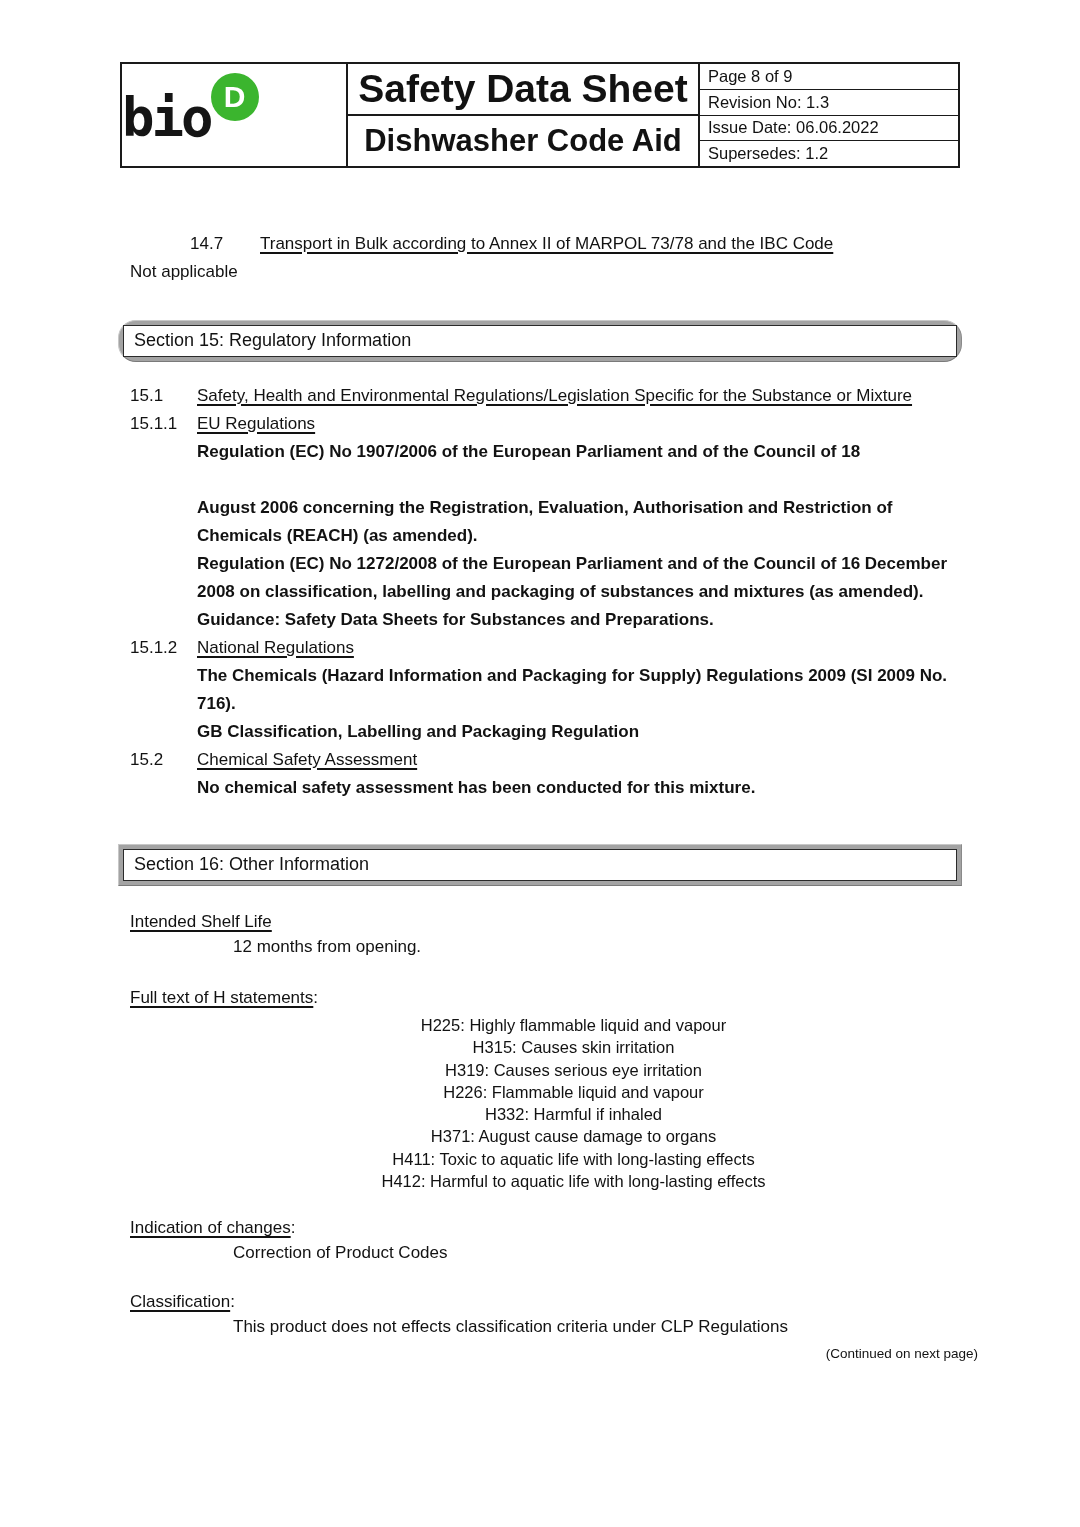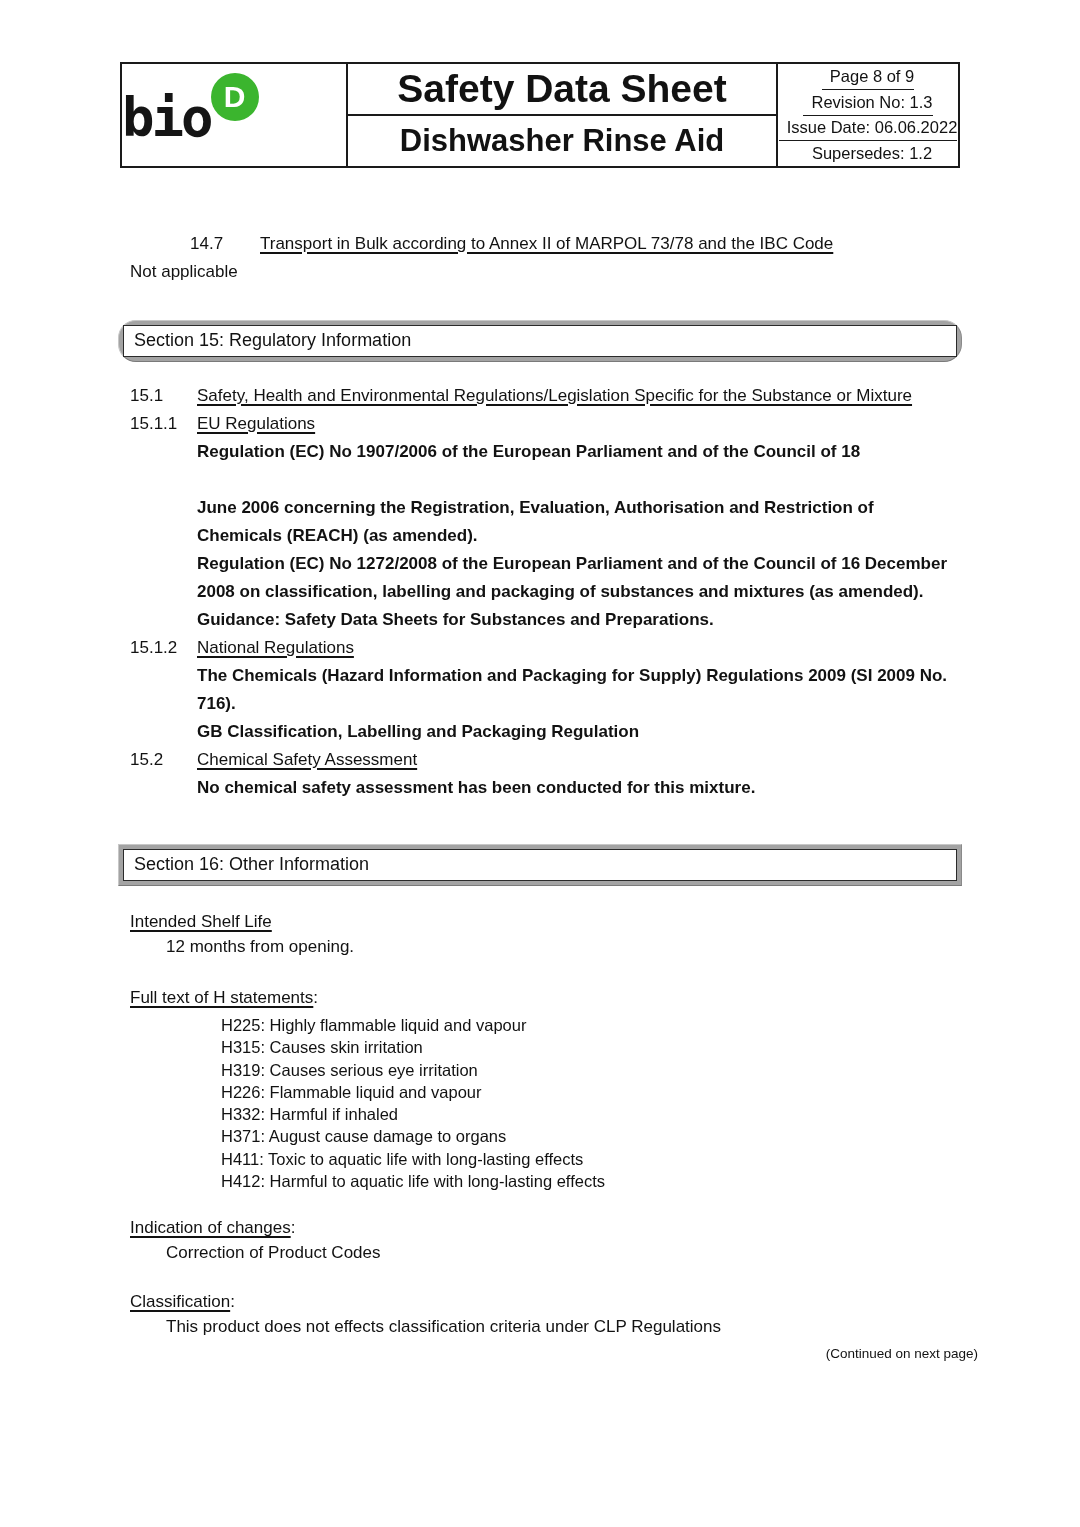--- a/index.html
+++ b/index.html
@@ -58,25 +58,24 @@
   }
   .title-row {
     flex: 1;
     display: flex; align-items: center; justify-content: center;
     font-weight: bold;
     box-sizing: border-box;
   }
   .title-row.doc { font-size: 39px; border-bottom: 2px solid #1a1a1a; }
   .title-row.product { font-size: 31px; }
   .info-cell {
-    width: 182px;
+    width: 260px;
     border-left: 2px solid #1a1a1a;
     display: flex; flex-direction: column;
     box-sizing: border-box;
-    align-items: center;
   }
   .info-row {
     flex: 1;
     display: flex; align-items: center;
     padding-left: 8px;
     font-size: 16.5px;
     border-bottom: 1.5px solid #1a1a1a;
     box-sizing: border-box;
   }
   .info-row:last-child { border-bottom: none; }
@@ -113,23 +112,23 @@
 
   .gap-after { margin-bottom: 28px; }
 
   .sec15-box { margin-top: 34px; border-radius: 18px; }
   .sec15-content { margin-top: 20px; }
 
   .sec16-box { margin-top: 42px; }
   .sec16-content { margin-top: 24px; }
 
   .label-line { font-size: 17px; line-height: 24px; }
-  .value-line { margin-left: 36px; font-size: 17px; line-height: 26px; }
-
-  .h-list { margin-left: 91px; margin-top: 4px; }
+  .value-line { margin-left: 103px; font-size: 17px; line-height: 26px; }
+
+  .h-list { margin-left: 67px; margin-top: 4px; text-align: center; }
   .h-item { font-size: 16.5px; line-height: 22.3px; }
 
   .block-gap-sm { margin-top: 24px; }
   .block-gap-md { margin-top: 26px; }
 
   .continued {
     margin: 4px 102px 0 130px;
     text-align: right;
     font-size: 13.5px;
     line-height: 20px;
@@ -139,21 +138,21 @@
 <body>
 
 <div class="header-table">
   <div class="logo-cell">
     <div class="logo">
       <span>bio</span><span class="logo-badge">D</span>
     </div>
   </div>
   <div class="title-cell">
     <div class="title-row doc">Safety Data Sheet</div>
-    <div class="title-row product">Dishwasher Rinse Aid</div>
+    <div class="title-row product">Dishwasher Code Aid</div>
   </div>
   <div class="info-cell">
     <div class="info-row">Page 8 of 9</div>
     <div class="info-row">Revision No: 1.3</div>
     <div class="info-row">Issue Date: 06.06.2022</div>
     <div class="info-row">Supersedes: 1.2</div>
   </div>
 </div>
 
 <div class="item-1447">
@@ -166,21 +165,21 @@
 </div>
 
 <div class="doc-content sec15-content">
   <div class="item">
     <span class="num">15.1</span><span class="u">Safety, Health and Environmental Regulations/Legislation Specific for the Substance or Mixture</span>
   </div>
   <div class="item">
     <span class="num">15.1.1</span><span class="u">EU Regulations</span>
   </div>
   <div class="indent gap-after">Regulation (EC) No 1907/2006 of the European Parliament and of the Council of 18</div>
-  <div class="indent">June 2006 concerning the Registration, Evaluation, Authorisation and Restriction of Chemicals (REACH) (as amended).</div>
+  <div class="indent">August 2006 concerning the Registration, Evaluation, Authorisation and Restriction of Chemicals (REACH) (as amended).</div>
   <div class="indent">Regulation (EC) No 1272/2008 of the European Parliament and of the Council of 16 December 2008 on classification, labelling and packaging of substances and mixtures (as amended).</div>
   <div class="indent">Guidance: Safety Data Sheets for Substances and Preparations.</div>
   <div class="item">
     <span class="num">15.1.2</span><span class="u">National Regulations</span>
   </div>
   <div class="indent">The Chemicals (Hazard Information and Packaging for Supply) Regulations 2009 (SI 2009 No. 716).</div>
   <div class="indent">GB Classification, Labelling and Packaging Regulation</div>
   <div class="item">
     <span class="num">15.2</span><span class="u">Chemical Safety Assessment</span>
   </div>

